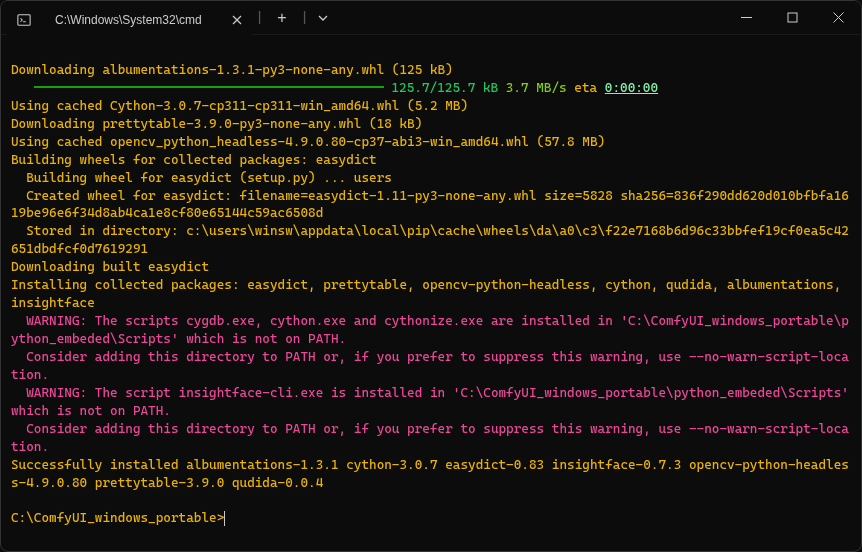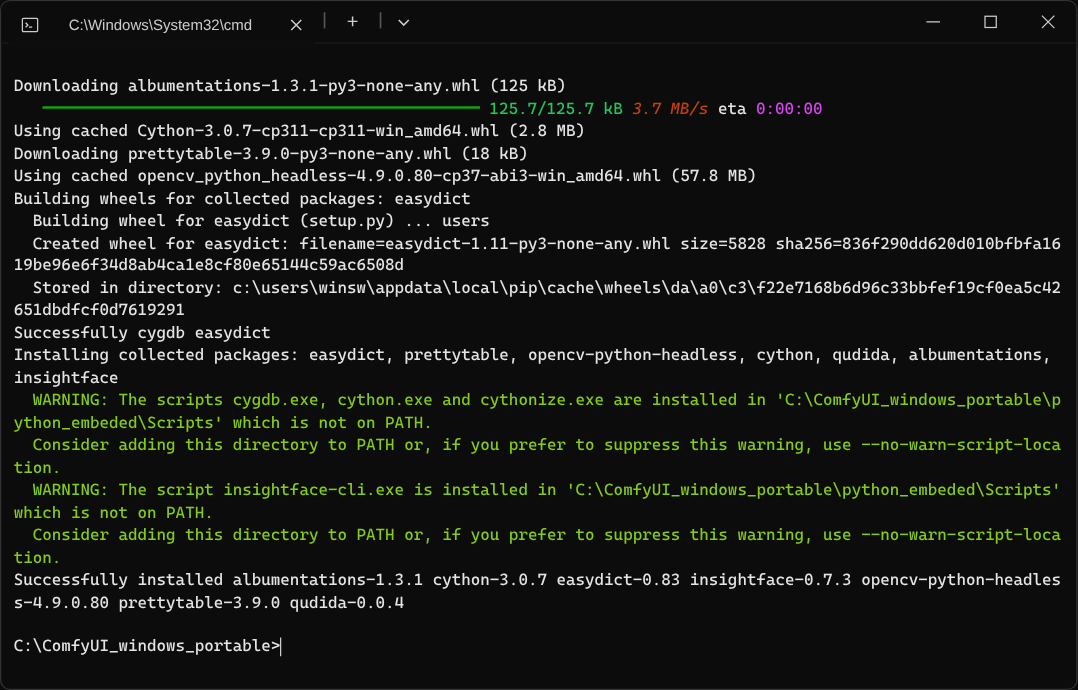--- a/index.html
+++ b/index.html
@@ -89,25 +89,25 @@
       color: #ccc;
       cursor: pointer;
     }
     .terminal {
       padding: 8px 10px 0 10px;
       color: #ccc;
       line-height: 1.38;
       white-space: pre-wrap;
       word-break: break-all;
     }
-    .white { color: #e5e5e5; }
+    .white { color: #eab308; }
     .green { color: #22c55e; }
-    .yellow { color: #84cc16; }
-    .red { color: #c2410c; font-style: italic; }
-    .cyan { color: #d946ef; }
+    .yellow { color: #ec4899; }
+    .red { color: #84cc16; }
+    .cyan { color: #86efac; text-decoration: underline; }
     .cursor-block {
       display: inline-block;
       width: 1px;
       height: 15px;
       background: #ccc;
       vertical-align: middle;
       margin-bottom: 2px;
     }
     .progress-bar {
       display: inline-block;
@@ -162,28 +162,28 @@
       <svg width="11" height="11" viewBox="0 0 11 11">
           <path d="M0.5 0.5 L10.5 10.5 M10.5 0.5 L0.5 10.5" stroke="#ccc" stroke-width="1"></path>
         </svg>
     </div>
   </div>
 </div>
 
 <div class="terminal">
 <span class="white">Downloading albumentations-1.3.1-py3-none-any.whl (125 kB)</span>
 <span>   <span class="progress-bar" style="width:350px"></span> <span class="green">125.7/125.7 kB</span><span class="red"> 3.7 MB/s</span><span class="white"> eta </span><span class="cyan">0:00:00</span></span>
-<span class="white">Using cached Cython-3.0.7-cp311-cp311-win_amd64.whl (2.8 MB)</span>
+<span class="white">Using cached Cython-3.0.7-cp311-cp311-win_amd64.whl (5.2 MB)</span>
 <span class="white">Downloading prettytable-3.9.0-py3-none-any.whl (18 kB)</span>
 <span class="white">Using cached opencv_python_headless-4.9.0.80-cp37-abi3-win_amd64.whl (57.8 MB)</span>
 <span class="white">Building wheels for collected packages: easydict</span>
 <span class="white">  Building wheel for easydict (setup.py) ... users</span>
 <span class="white">  Created wheel for easydict: filename=easydict-1.11-py3-none-any.whl size=5828 sha256=836f290dd620d010bfbfa1619be96e6f34d8ab4ca1e8cf80e65144c59ac6508d</span>
 <span class="white">  Stored in directory: c:\users\winsw\appdata\local\pip\cache\wheels\da\a0\c3\f22e7168b6d96c33bbfef19cf0ea5c42651dbdfcf0d7619291</span>
-<span class="white">Successfully cygdb easydict</span>
+<span class="white">Downloading built easydict</span>
 <span class="white">Installing collected packages: easydict, prettytable, opencv-python-headless, cython, qudida, albumentations, insightface</span>
 <span class="yellow">  WARNING: The scripts cygdb.exe, cython.exe and cythonize.exe are installed in 'C:\ComfyUI_windows_portable\python_embeded\Scripts' which is not on PATH.</span>
 <span class="yellow">  Consider adding this directory to PATH or, if you prefer to suppress this warning, use --no-warn-script-location.</span>
 <span class="yellow">  WARNING: The script insightface-cli.exe is installed in 'C:\ComfyUI_windows_portable\python_embeded\Scripts' which is not on PATH.</span>
 <span class="yellow">  Consider adding this directory to PATH or, if you prefer to suppress this warning, use --no-warn-script-location.</span>
 <span class="white">Successfully installed albumentations-1.3.1 cython-3.0.7 easydict-0.83 insightface-0.7.3 opencv-python-headless-4.9.0.80 prettytable-3.9.0 qudida-0.0.4</span>
 
 <span class="white">C:\ComfyUI_windows_portable&gt;</span><span class="cursor-block"></span>
 </div>
 

